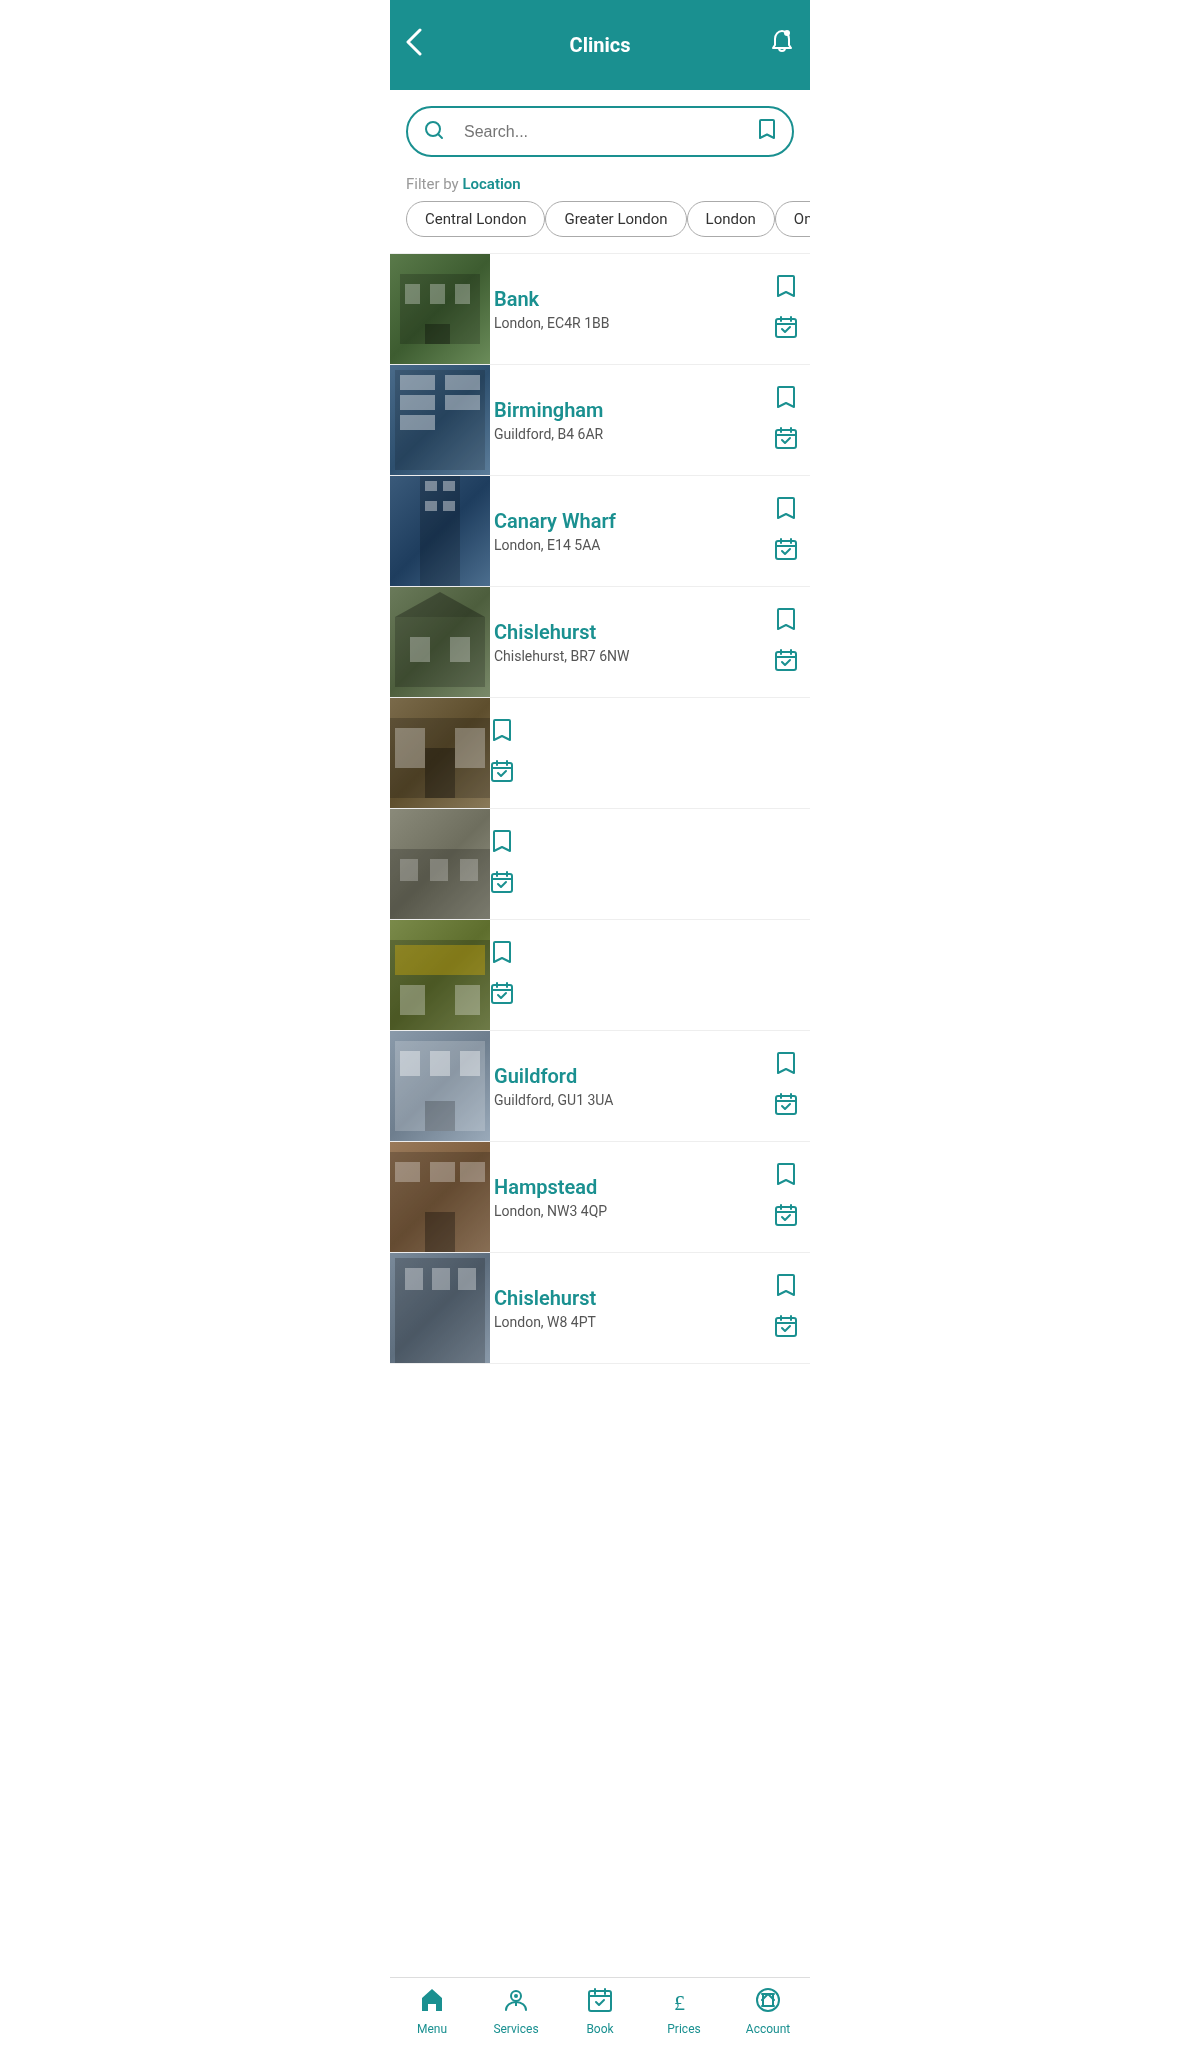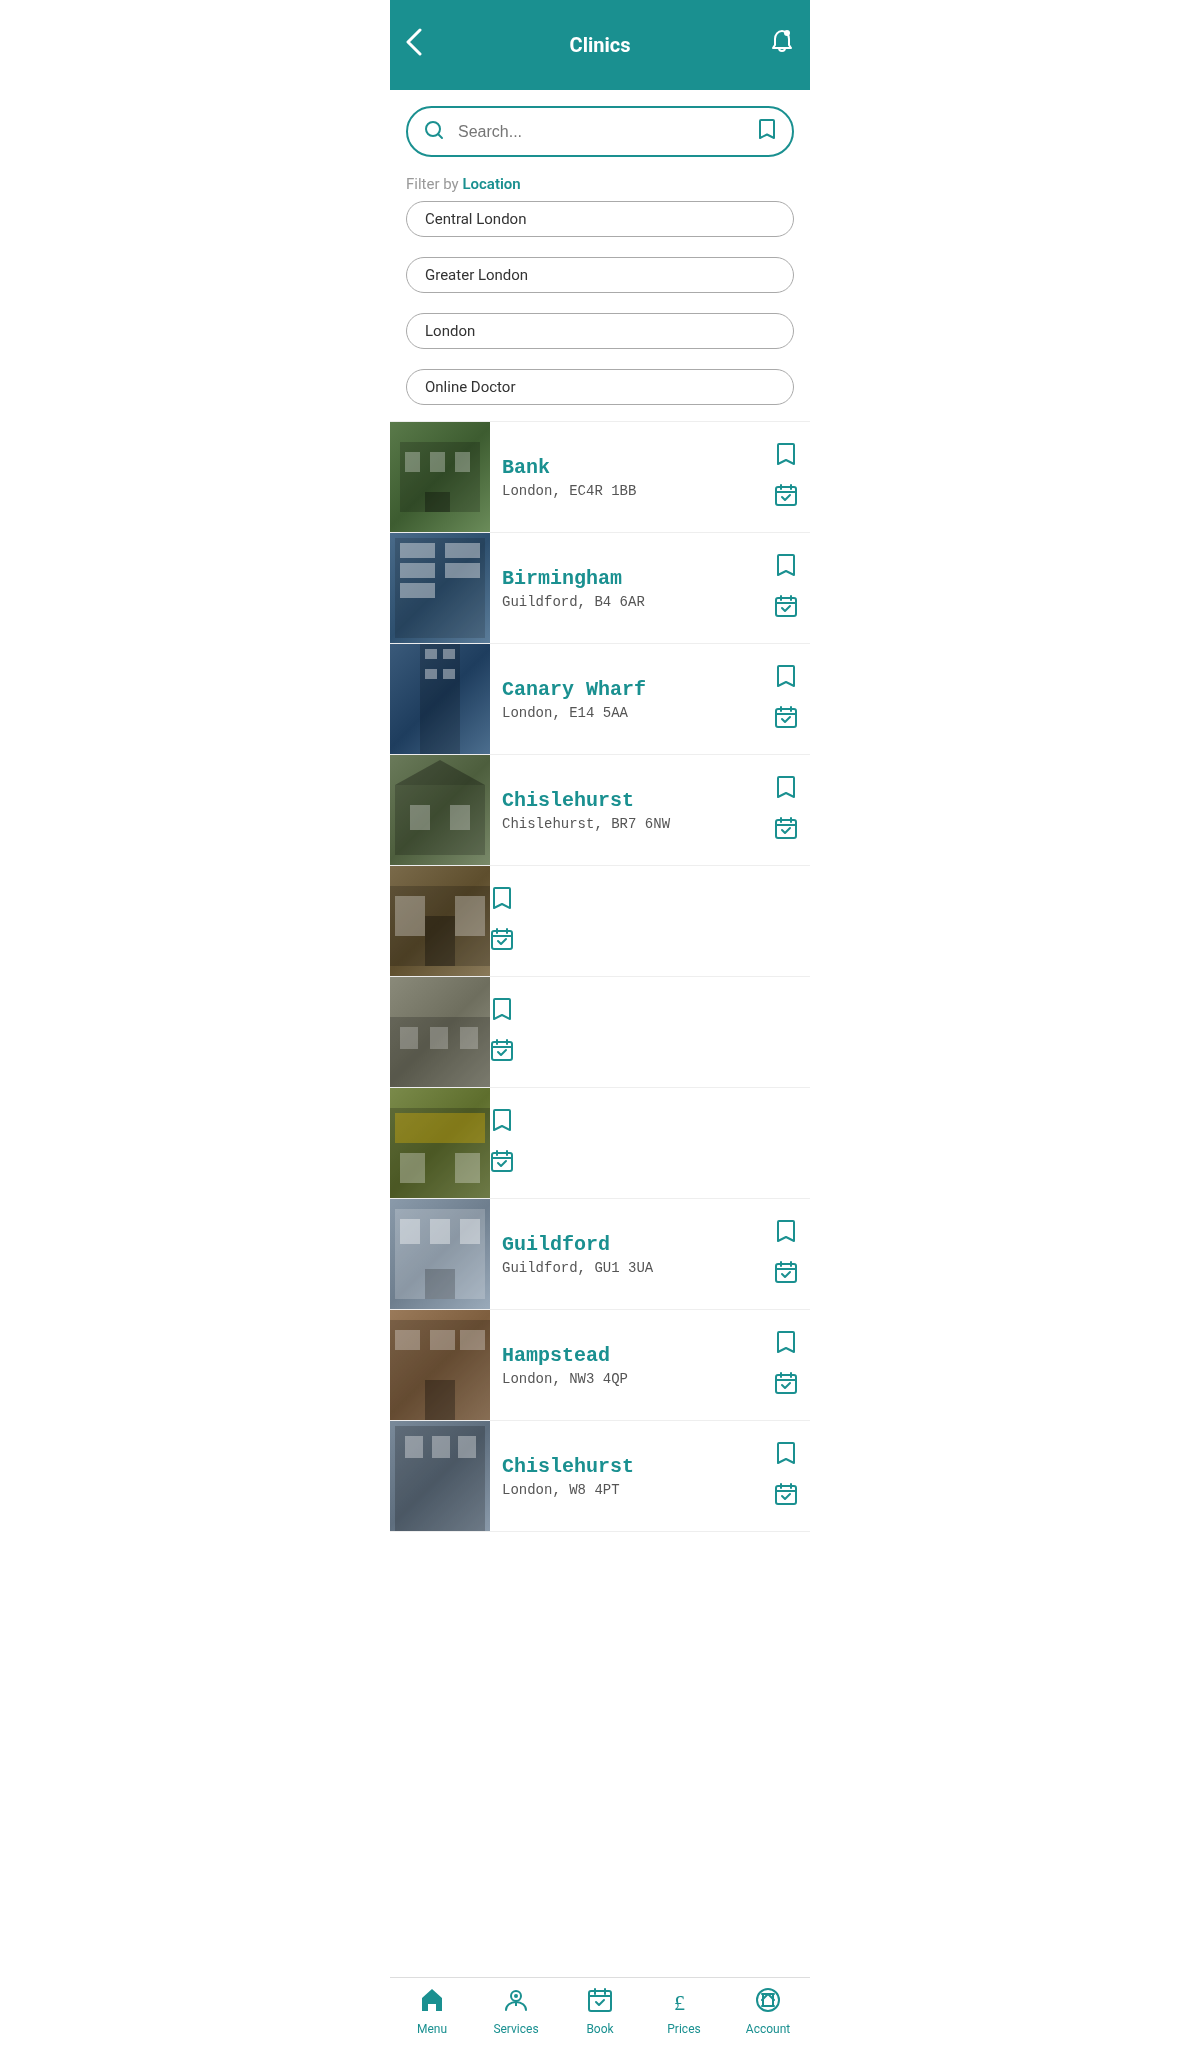--- a/index.html
+++ b/index.html
@@ -56,21 +56,21 @@
     
     .search-container {
       padding: 16px 16px 8px 16px;
     }
     .search-bar {
       display: flex;
       align-items: center;
       border: 2px solid #1a9090;
       border-radius: 30px;
       padding: 10px 16px;
-      gap: 14px;
+      gap: 20px;
     }
     .search-icon {
       color: #1a9090;
       font-size: 18px;
     }
     .search-input {
       flex: 1;
       border: none;
       outline: none;
       font-size: 16px;
@@ -88,25 +88,24 @@
       padding: 10px 16px 8px 16px;
       font-size: 15px;
       color: #999;
     }
     .filter-label span {
       color: #1a9090;
       font-weight: 600;
     }
     .filter-chips {
       display: flex;
-      gap: 20px;
+      gap: 0;
       padding: 0 16px 16px 16px;
       overflow-x: auto;
       scrollbar-width: none;
-      flex-direction: column;
     }
     .filter-chips::-webkit-scrollbar { display: none; }
     .chip {
       border: 1.5px solid #aaa;
       border-radius: 20px;
       padding: 8px 18px;
       font-size: 15px;
       color: #333;
       white-space: nowrap;
       cursor: pointer;
@@ -139,22 +138,21 @@
     .img-chislehurst { background: linear-gradient(135deg, #6a7a5a 0%, #4d5e3d 50%, #7a8a6a 100%); }
     .img-chiswick { background: linear-gradient(135deg, #7a6a4a 0%, #5e4e2d 50%, #8a7a5a 100%); }
     .img-esher { background: linear-gradient(135deg, #8a8a7a 0%, #6e6e5e 50%, #9a9a8a 100%); }
     .img-fulham { background: linear-gradient(135deg, #7a8a4a 0%, #5e6e2d 50%, #8a9a5a 100%); }
     .img-guildford { background: linear-gradient(135deg, #8a9aaa 0%, #6e7e8e 50%, #9aaaba 100%); }
     .img-hampstead { background: linear-gradient(135deg, #9a7a5a 0%, #7e5e3e 50%, #aa8a6a 100%); }
     .img-kensington { background: linear-gradient(135deg, #7a8a9a 0%, #5e6e7e 50%, #8a9aaa 100%); }
 
     .clinic-info {
       flex: 1;
-      padding: 12px 12px;
-      font-family: Liberation Mono, monospace;
+      padding: 12px 4px;
     }
     .clinic-name {
       font-size: 20px;
       font-weight: 600;
       color: #1a9090;
       margin-bottom: 4px;
     }
     .clinic-address {
       font-size: 14px;
       color: #555;

